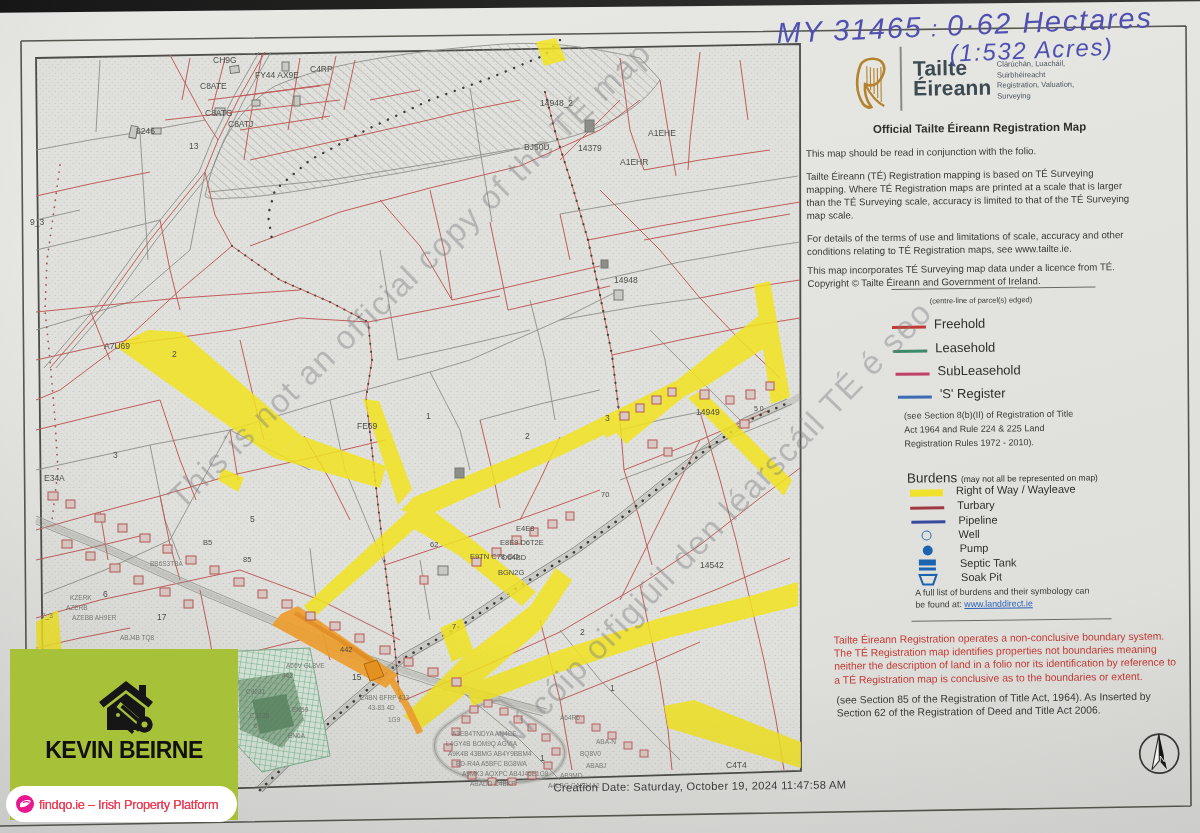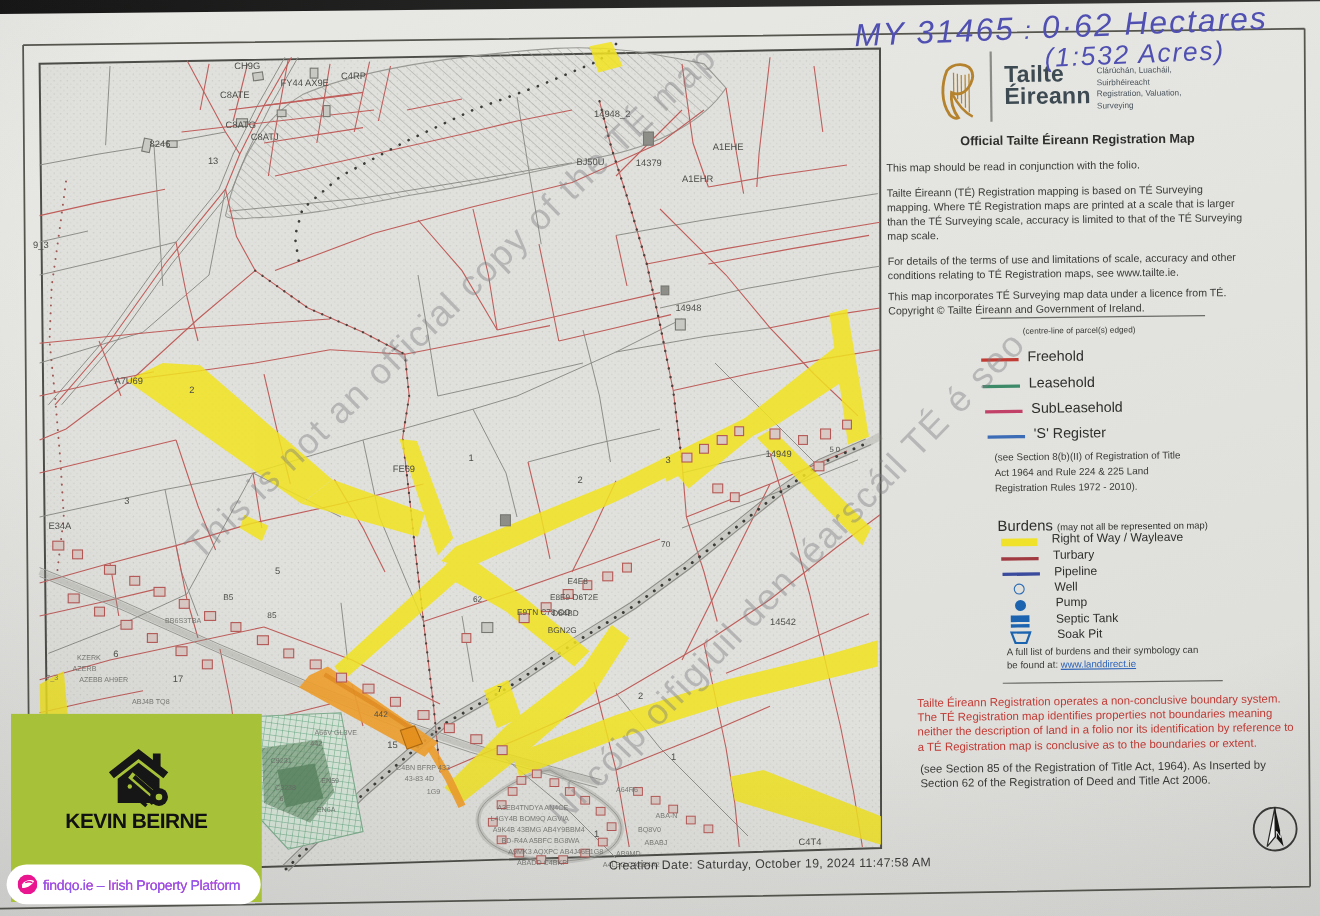--- a/index.html
+++ b/index.html
@@ -504,26 +504,26 @@
     <path d="M9,29 L28,14.5 L47,29 L47,51 L9,51 Z" fill="#161616"></path>
     <path d="M22.5,23 L47.5,44.5 L43.5,49.5 L18.5,28 Z" fill="#a7c238"></path>
     <path d="M25,25.5 L44,42 L41.5,45 L22.5,28.5 Z" fill="#161616"></path>
     <circle cx="46.5" cy="45.5" r="8.2" fill="#161616"></circle>
     <circle cx="46.5" cy="45.5" r="3" fill="#a7c238"></circle>
     <rect x="34" y="47" width="8" height="3.6" fill="#161616" transform="rotate(40 38 49)"></rect>
     <rect x="30" y="50" width="6" height="3.4" fill="#161616" transform="rotate(40 33 51.5)"></rect>
     <circle cx="20" cy="36" r="2" fill="#a7c238"></circle>
   </svg>
 
-  <div class="abs" style="left:0;top:88px;width:228px;text-align:center;font-weight:bold;font-size:19px;letter-spacing:-0.5px;color:#111;">KEVIN BEIRNE</div>
+  <div class="abs" style="left:0;top:88px;width:228px;text-align:center;font-weight:bold;font-size:23px;letter-spacing:-0.5px;color:#111;">KEVIN BEIRNE</div>
 
 </div>
 
 <div id="findqo" class="abs" style="left:6px;top:786px;width:231px;height:36px;background:#fff;border-radius:18px;z-index:6;">
 
   <svg class="abs" style="left:10px;top:9px;" width="18" height="18" viewBox="0 0 18 18">
     <circle cx="9" cy="9" r="9" fill="#e9168f"></circle>
     <path d="M4,9 C6,5.5 12,4 15,6 C13,10 8,13 4,12 Z" fill="#ffffff"></path>
     <path d="M7,7.5 C9,6.5 12,6.5 13.5,7.5" fill="none" stroke="#e9168f" stroke-width="1.2"></path>
   </svg>
 
-  <div class="abs" style="left:33px;top:11px;font-size:12.8px;letter-spacing:-0.3px;color:#8b5cf6;white-space:nowrap;text-shadow:0 0 0.6px #e9168f;">findqo.ie – Irish Property Platform</div>
+  <div class="abs" style="left:33px;top:11px;font-size:12.8px;letter-spacing:-0.3px;color:#ef4444;white-space:nowrap;text-shadow:0 0 0.6px #e9168f;">findqo.ie – Irish Property Platform</div>
 </div>
 
 </body></html>

